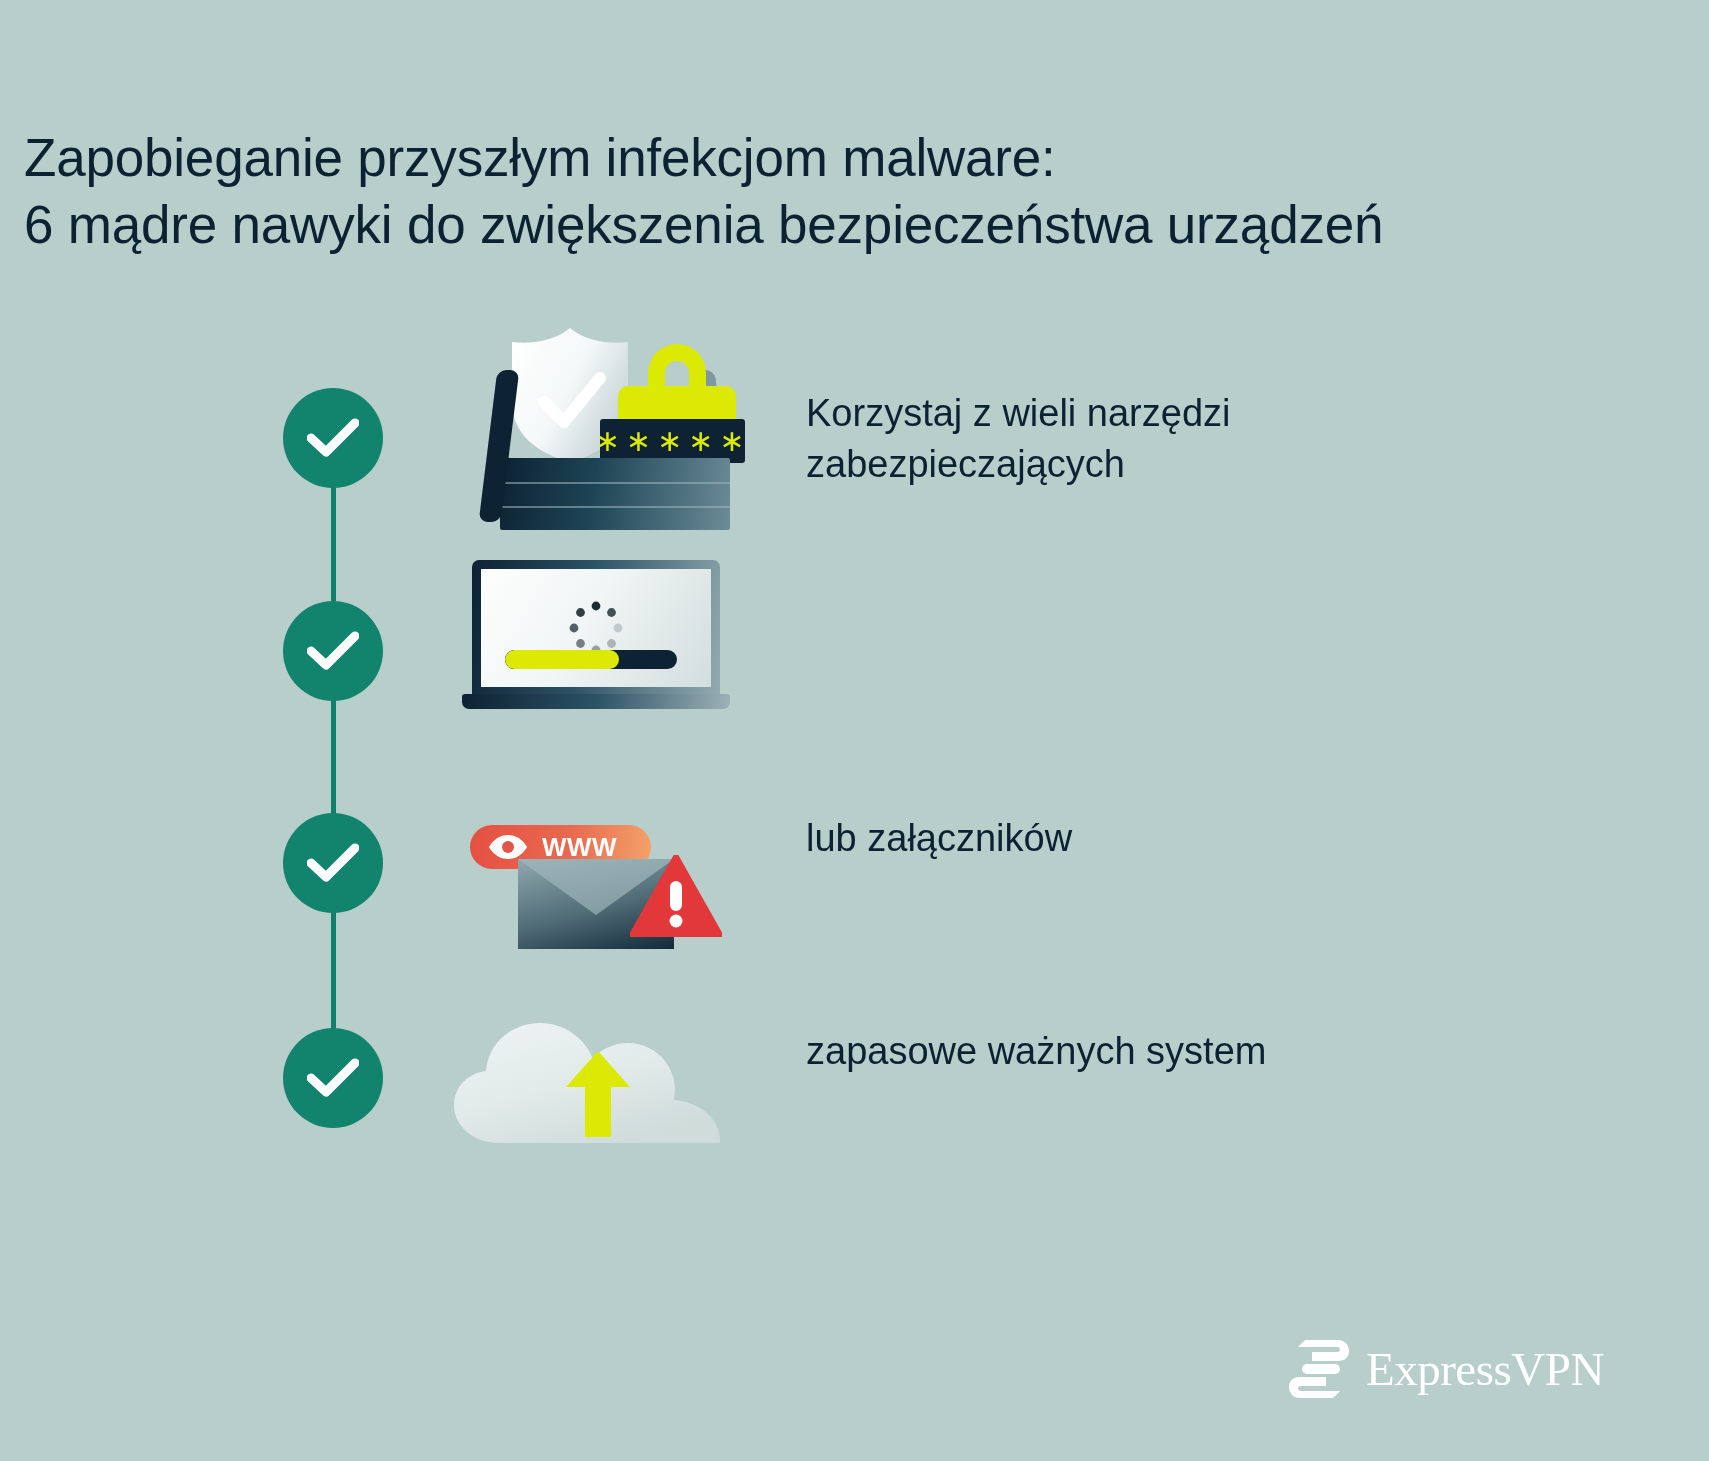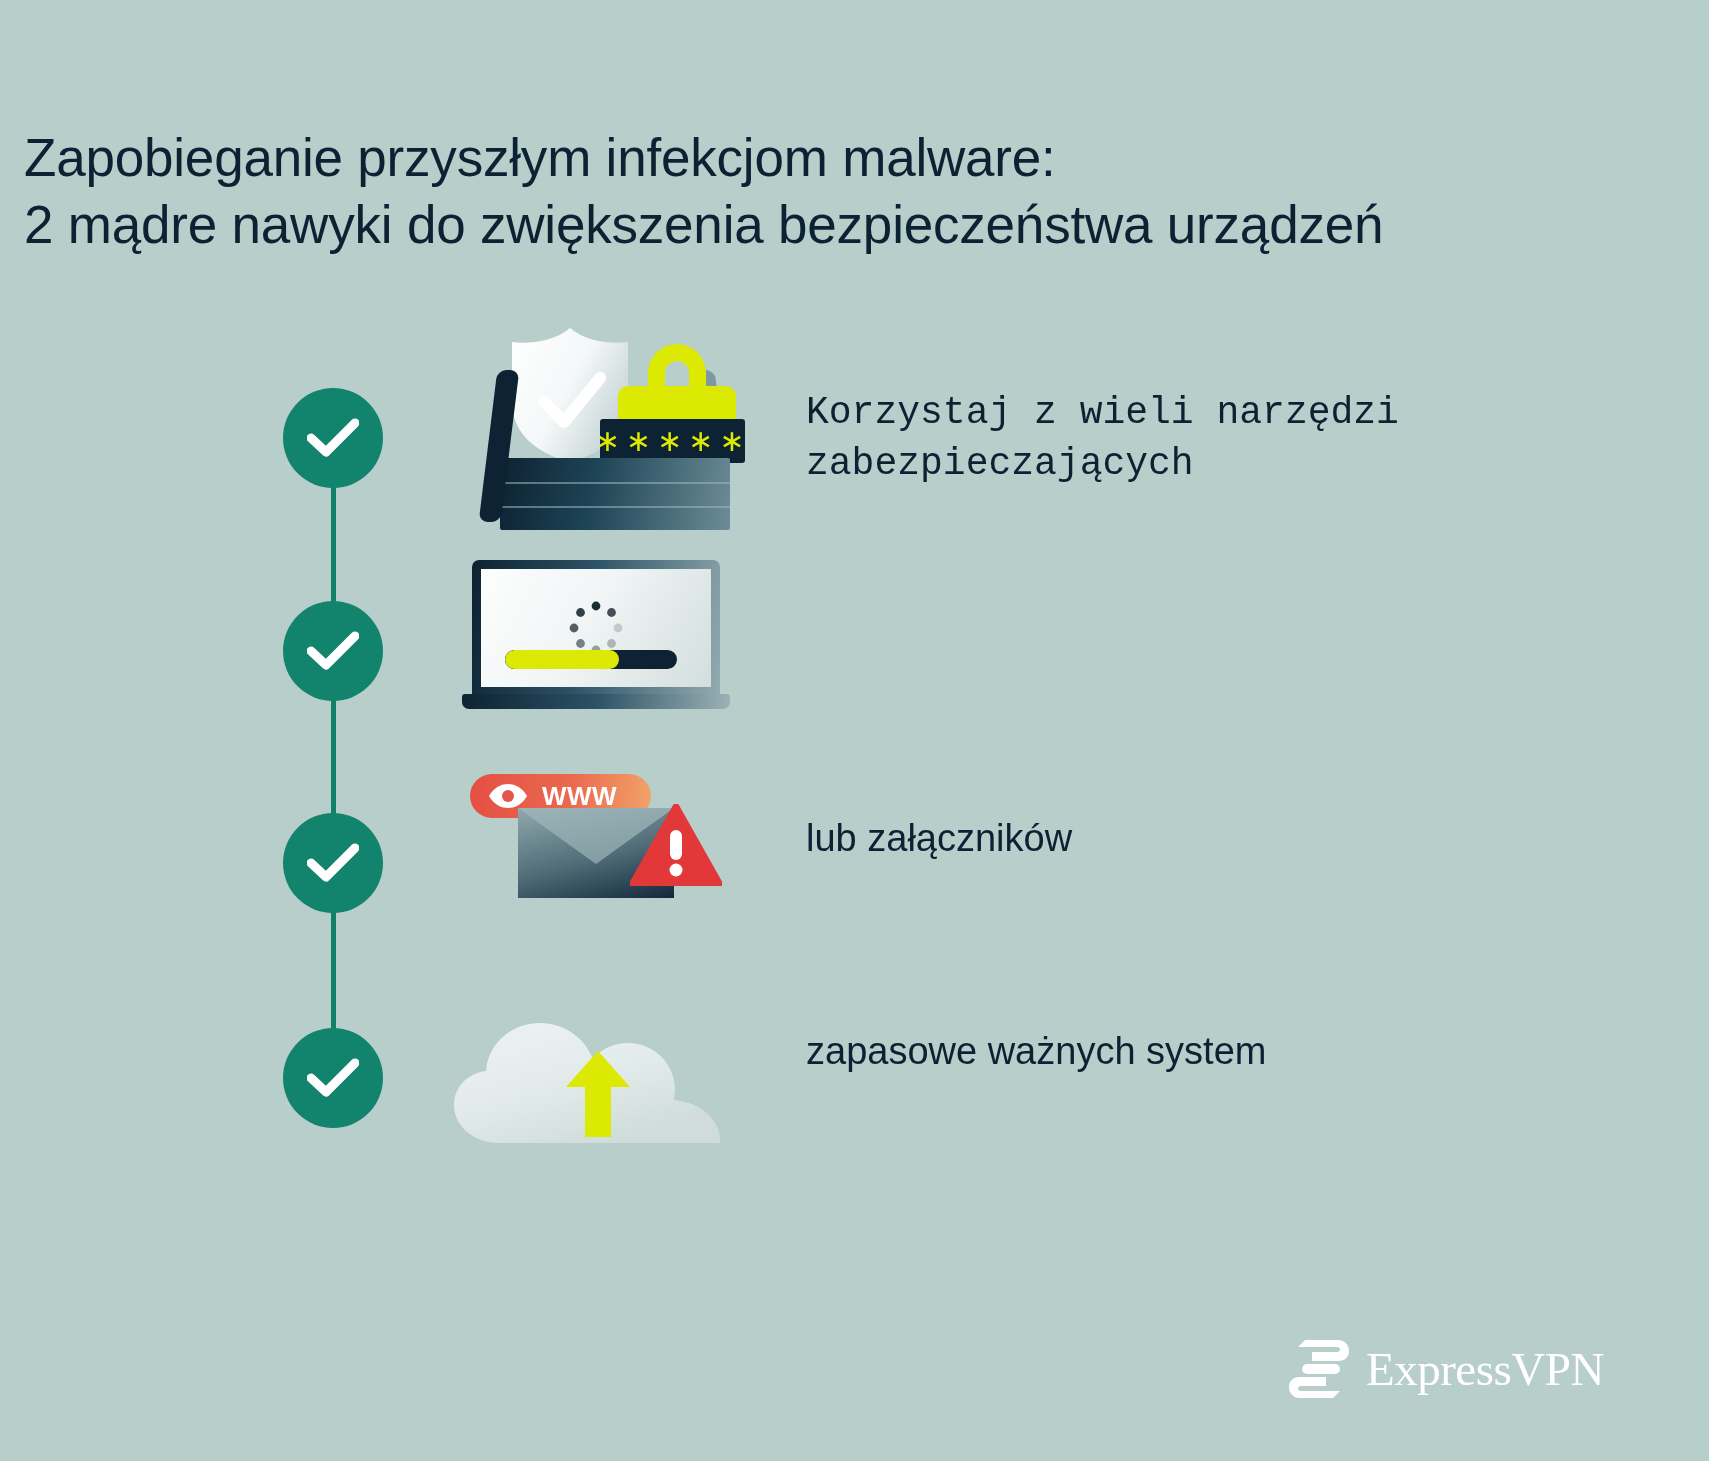--- a/index.html
+++ b/index.html
@@ -118,21 +118,21 @@
     background:#0d2232;border-radius:10px;overflow:hidden;
   }
   .lt-bar-fill{height:100%;background:#dbe903;border-radius:10px;}
   .lt-base{
     position:absolute;left:0;top:134px;width:268px;height:15px;
     background:linear-gradient(100deg,#0d2232 0%,#2c5265 50%,#9db2b7 100%);
     border-radius:3px 3px 7px 7px;
   }
 
   
-  .mail-wrap{left:470px;top:764px;width:268px;height:140px;}
+  .mail-wrap{left:470px;top:815px;width:268px;height:140px;}
   .ml-urlbar{
     position:absolute;left:0;top:10px;width:181px;height:44px;
     background:linear-gradient(95deg,#e54f42 0%,#e9694f 55%,#f2a368 100%);
     border-radius:24px;
     display:flex;align-items:center;
     padding-left:18px;box-sizing:border-box;
   }
   .ml-www{
     color:#ffffff;font-size:26px;font-weight:600;margin-left:14px;
     letter-spacing:.5px;line-height:1;
@@ -158,21 +158,21 @@
   
   .item-text{
     position:absolute;
     left:806px;
     width:700px;
     color:#0b2233;
     font-size:38px;
     line-height:1.33;
     font-weight:400;
   }
-  .text-0{top:388px;font-family:Liberation Mono, monospace;}
+  .text-0{top:388px;}
   .text-1{top:601px;}
   .text-2{top:813px;}
   .text-3{top:1026px;}
   .item-text .ln{display:block;white-space:nowrap;}
 
   
   .logo{
     position:absolute;
     left:1288px;top:1338px;
     display:flex;align-items:center;gap:16px;
@@ -186,21 +186,21 @@
     letter-spacing:-0.5px;
   }
 </style>
 </head>
 <body>
 
 <div class="canvas">
 
   <h1 class="title">
     <span class="title-line">Zapobieganie przyszłym infekcjom malware:</span>
-    <span class="title-line">2 mądre nawyki do zwiększenia bezpieczeństwa urządzeń</span>
+    <span class="title-line">6 mądre nawyki do zwiększenia bezpieczeństwa urządzeń</span>
   </h1>
 
   <div class="timeline">
     <div class="timeline-rail"></div>
 
     <div class="check-node node-0">
       <svg width="52" height="40" viewBox="0 0 52 40">
         <path d="M4 20 L19 34 L48 5" fill="none" stroke="#ffffff" stroke-width="9" stroke-linecap="round" stroke-linejoin="round"></path>
       </svg>
     </div>

